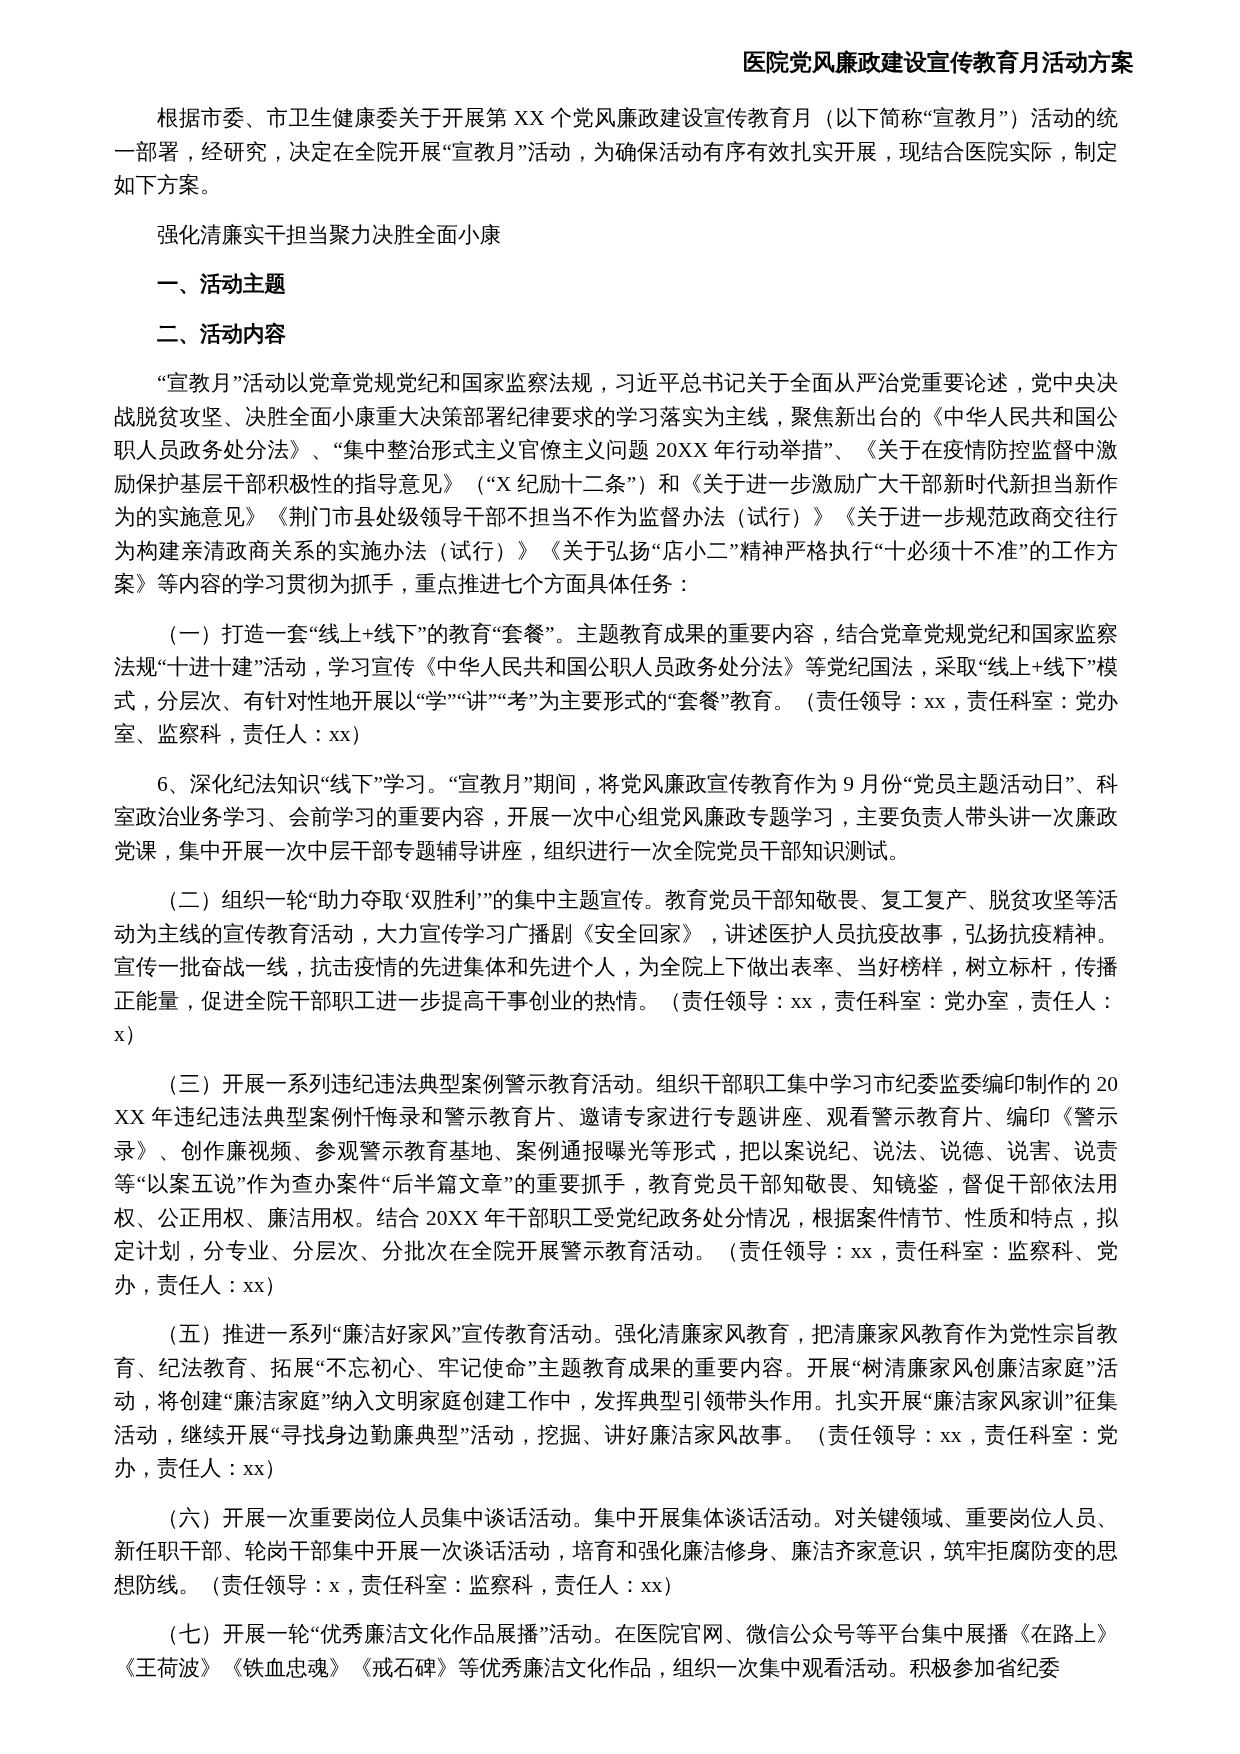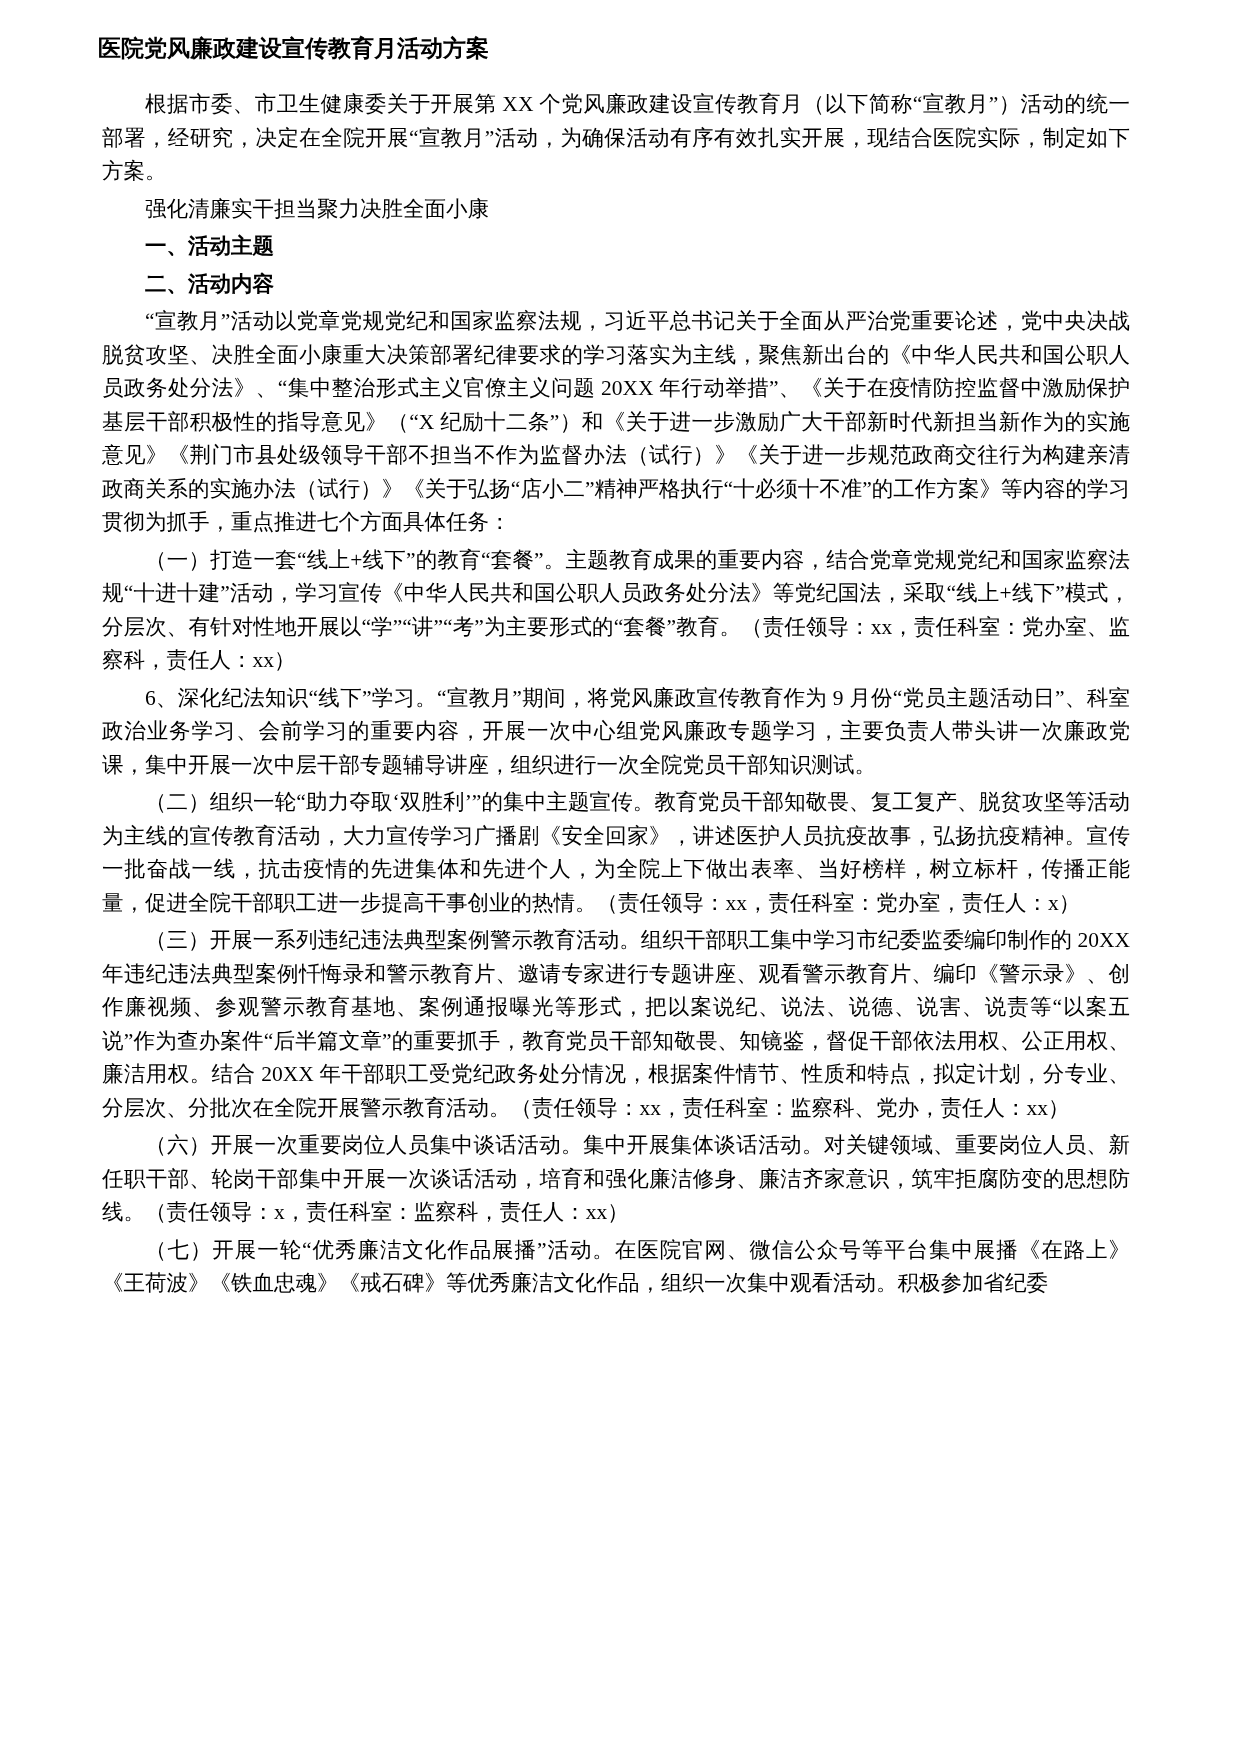--- a/index.html
+++ b/index.html
@@ -10,28 +10,28 @@
   .page {
     width: 1240px;
     min-height: 1754px;
     background: #ffffff;
     box-sizing: border-box;
     padding: 26px 106px 40px 98px;
     font-family: "Liberation Serif", "DejaVu Serif", serif;
     color: #000000;
   }
   .doc-title {
-    text-align: left;
+    text-align: right;
     font-weight: bold;
     font-size: 23px;
     line-height: 30px;
-    margin: 8px 0 24px 0;
+    margin: 22px 0 24px 0;
   }
   .para {
-    margin: 4px;
+    margin: 16px;
     font-size: 21.5px;
     line-height: 33.5px;
     text-align: justify;
     text-indent: 2em;
     word-break: break-all;
   }
   .para.heading {
     font-weight: bold;
   }
 </style>
@@ -43,15 +43,16 @@
 
   <p class="para">根据市委、市卫生健康委关于开展第 XX 个党风廉政建设宣传教育月（以下简称“宣教月”）活动的统一部署，经研究，决定在全院开展“宣教月”活动，为确保活动有序有效扎实开展，现结合医院实际，制定如下方案。</p>
   <p class="para">强化清廉实干担当聚力决胜全面小康</p>
   <p class="para heading">一、活动主题</p>
   <p class="para heading">二、活动内容</p>
   <p class="para">“宣教月”活动以党章党规党纪和国家监察法规，习近平总书记关于全面从严治党重要论述，党中央决战脱贫攻坚、决胜全面小康重大决策部署纪律要求的学习落实为主线，聚焦新出台的《中华人民共和国公职人员政务处分法》、“集中整治形式主义官僚主义问题 20XX 年行动举措”、《关于在疫情防控监督中激励保护基层干部积极性的指导意见》（“X 纪励十二条”）和《关于进一步激励广大干部新时代新担当新作为的实施意见》《荆门市县处级领导干部不担当不作为监督办法（试行）》《关于进一步规范政商交往行为构建亲清政商关系的实施办法（试行）》《关于弘扬“店小二”精神严格执行“十必须十不准”的工作方案》等内容的学习贯彻为抓手，重点推进七个方面具体任务：</p>
   <p class="para">（一）打造一套“线上+线下”的教育“套餐”。主题教育成果的重要内容，结合党章党规党纪和国家监察法规“十进十建”活动，学习宣传《中华人民共和国公职人员政务处分法》等党纪国法，采取“线上+线下”模式，分层次、有针对性地开展以“学”“讲”“考”为主要形式的“套餐”教育。（责任领导：xx，责任科室：党办室、监察科，责任人：xx）</p>
   <p class="para">6、深化纪法知识“线下”学习。“宣教月”期间，将党风廉政宣传教育作为 9 月份“党员主题活动日”、科室政治业务学习、会前学习的重要内容，开展一次中心组党风廉政专题学习，主要负责人带头讲一次廉政党课，集中开展一次中层干部专题辅导讲座，组织进行一次全院党员干部知识测试。</p>
   <p class="para">（二）组织一轮“助力夺取‘双胜利’”的集中主题宣传。教育党员干部知敬畏、复工复产、脱贫攻坚等活动为主线的宣传教育活动，大力宣传学习广播剧《安全回家》，讲述医护人员抗疫故事，弘扬抗疫精神。宣传一批奋战一线，抗击疫情的先进集体和先进个人，为全院上下做出表率、当好榜样，树立标杆，传播正能量，促进全院干部职工进一步提高干事创业的热情。（责任领导：xx，责任科室：党办室，责任人：x）</p>
   <p class="para">（三）开展一系列违纪违法典型案例警示教育活动。组织干部职工集中学习市纪委监委编印制作的 20XX 年违纪违法典型案例忏悔录和警示教育片、邀请专家进行专题讲座、观看警示教育片、编印《警示录》、创作廉视频、参观警示教育基地、案例通报曝光等形式，把以案说纪、说法、说德、说害、说责等“以案五说”作为查办案件“后半篇文章”的重要抓手，教育党员干部知敬畏、知镜鉴，督促干部依法用权、公正用权、廉洁用权。结合 20XX 年干部职工受党纪政务处分情况，根据案件情节、性质和特点，拟定计划，分专业、分层次、分批次在全院开展警示教育活动。（责任领导：xx，责任科室：监察科、党办，责任人：xx）</p>
+  <p class="para">（五）推进一系列“廉洁好家风”宣传教育活动。强化清廉家风教育，把清廉家风教育作为党性宗旨教育、纪法教育、拓展“不忘初心、牢记使命”主题教育成果的重要内容。开展“树清廉家风创廉洁家庭”活动，将创建“廉洁家庭”纳入文明家庭创建工作中，发挥典型引领带头作用。扎实开展“廉洁家风家训”征集活动，继续开展“寻找身边勤廉典型”活动，挖掘、讲好廉洁家风故事。（责任领导：xx，责任科室：党办，责任人：xx）</p>
   <p class="para">（六）开展一次重要岗位人员集中谈话活动。集中开展集体谈话活动。对关键领域、重要岗位人员、新任职干部、轮岗干部集中开展一次谈话活动，培育和强化廉洁修身、廉洁齐家意识，筑牢拒腐防变的思想防线。（责任领导：x，责任科室：监察科，责任人：xx）</p>
   <p class="para">（七）开展一轮“优秀廉洁文化作品展播”活动。在医院官网、微信公众号等平台集中展播《在路上》《王荷波》《铁血忠魂》《戒石碑》等优秀廉洁文化作品，组织一次集中观看活动。积极参加省纪委</p>
 </div>
 
 </body></html>

